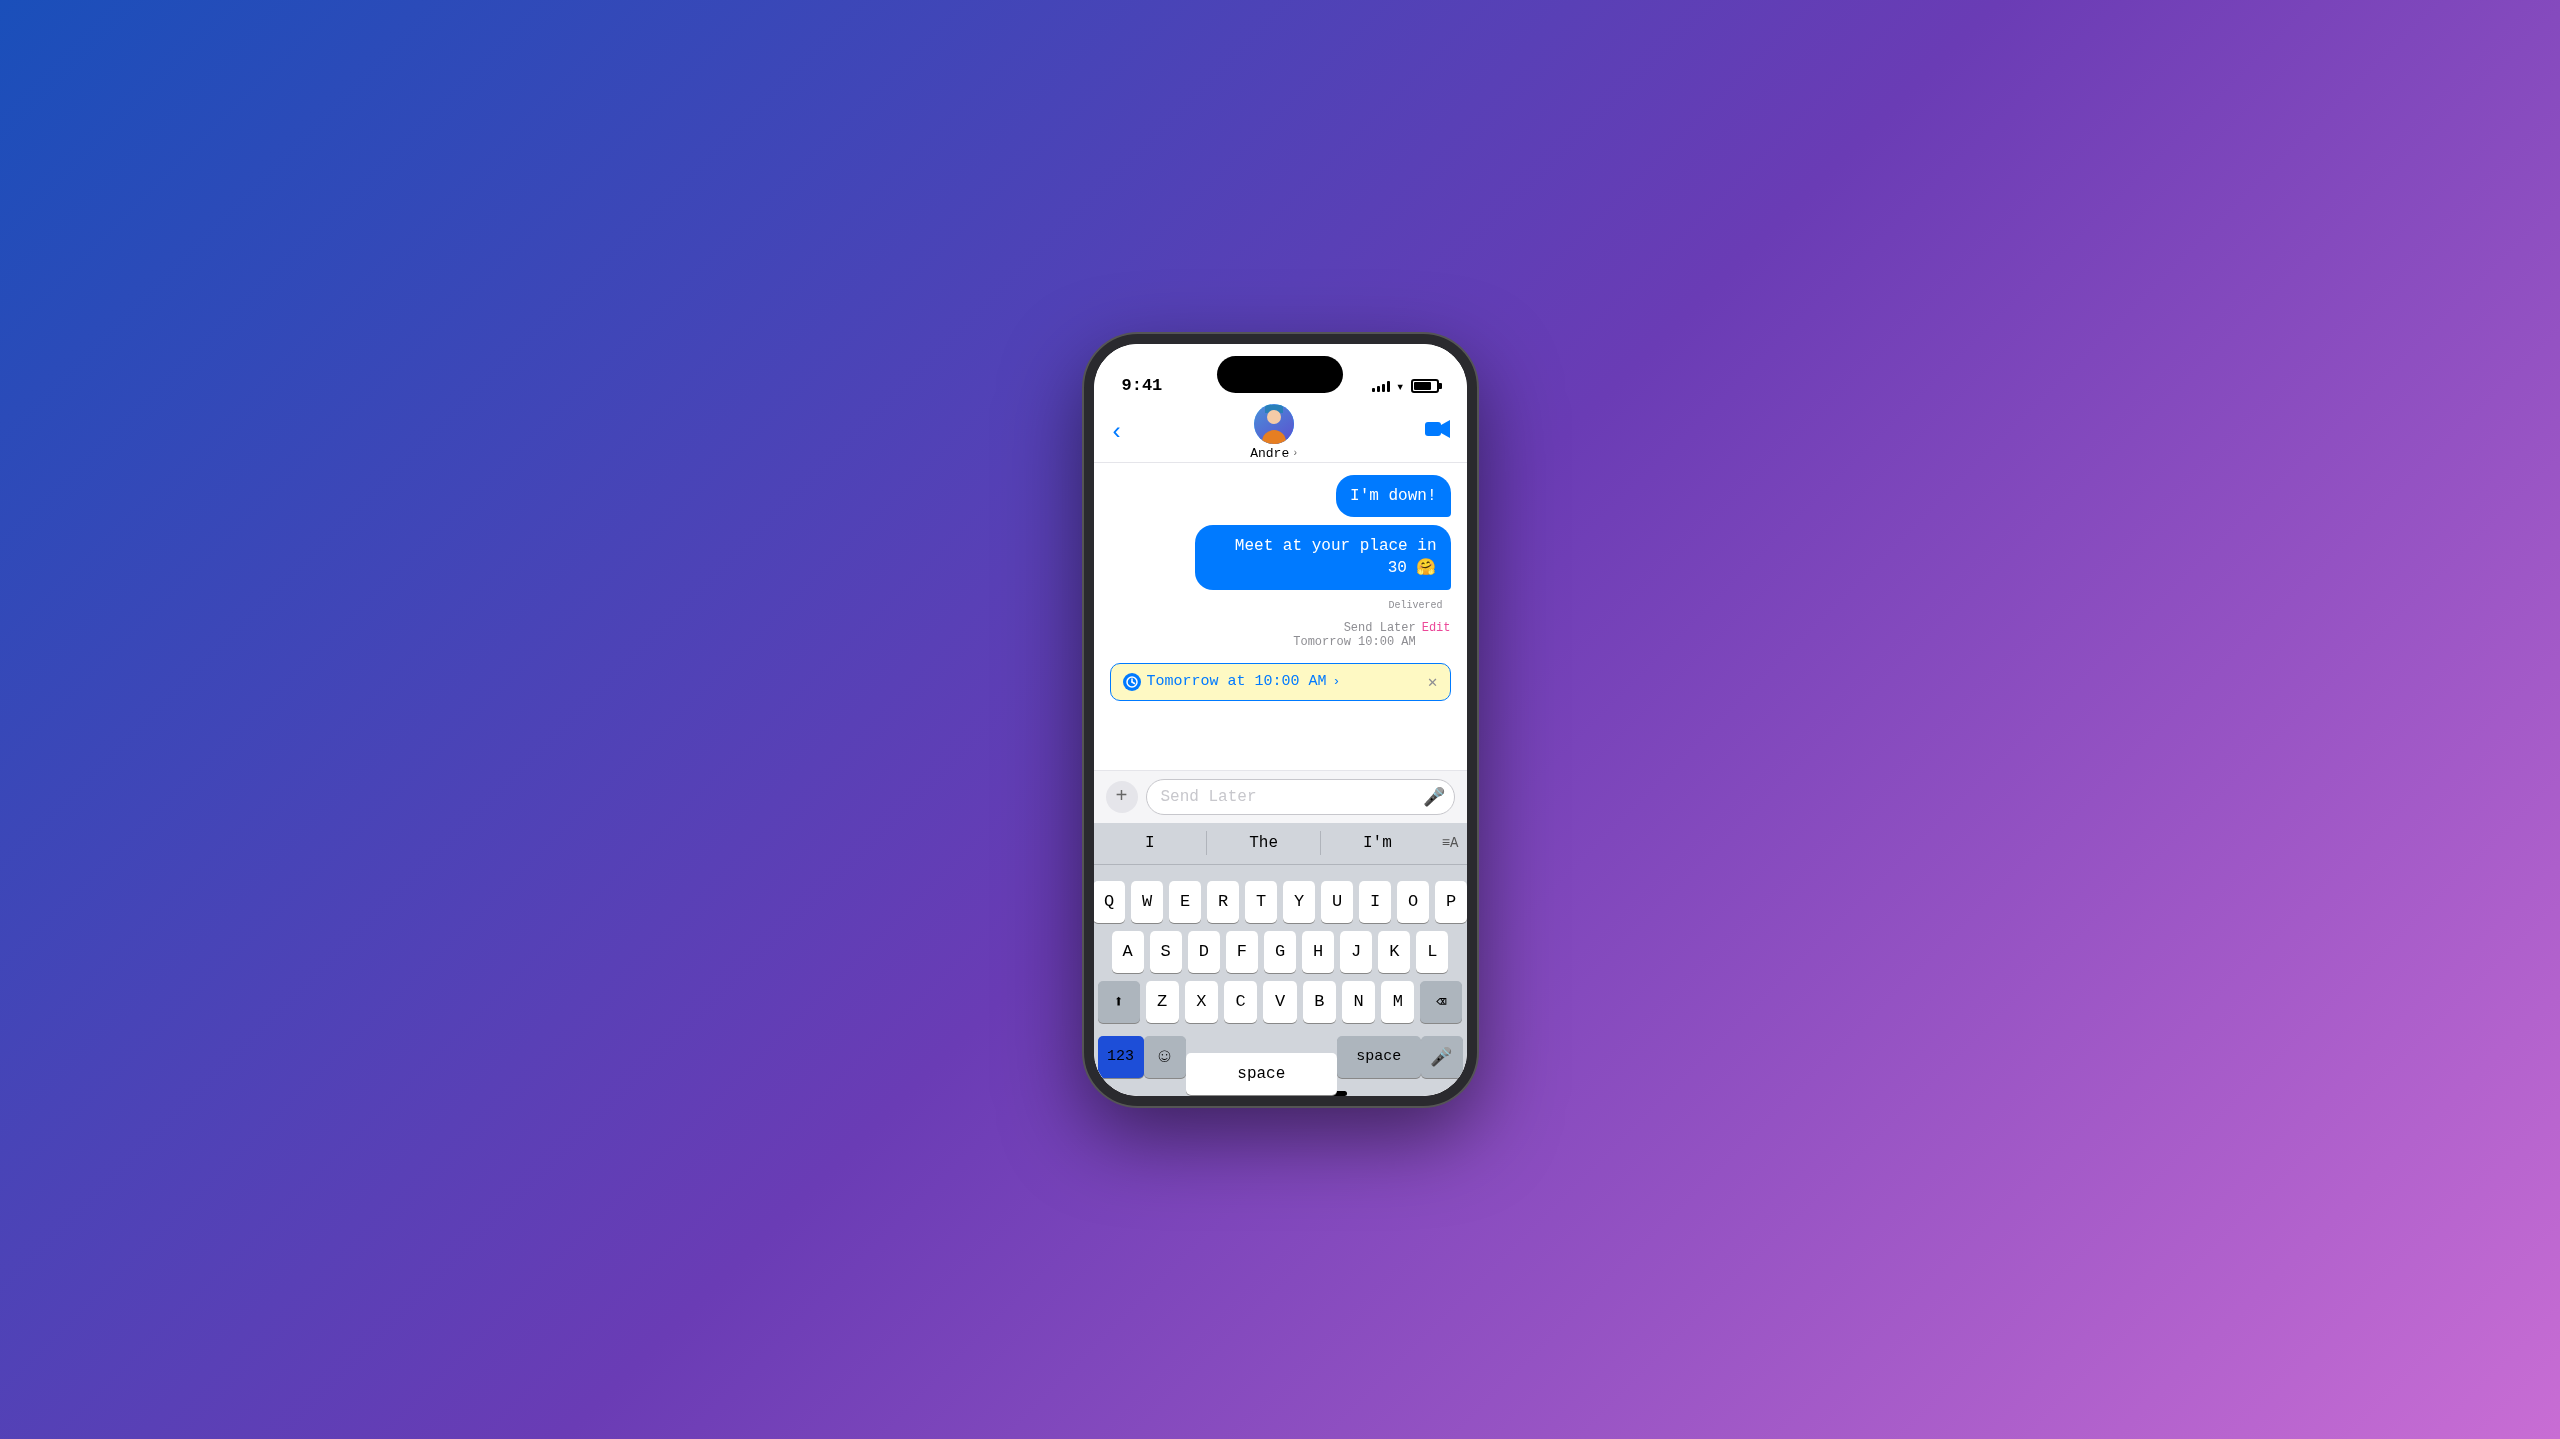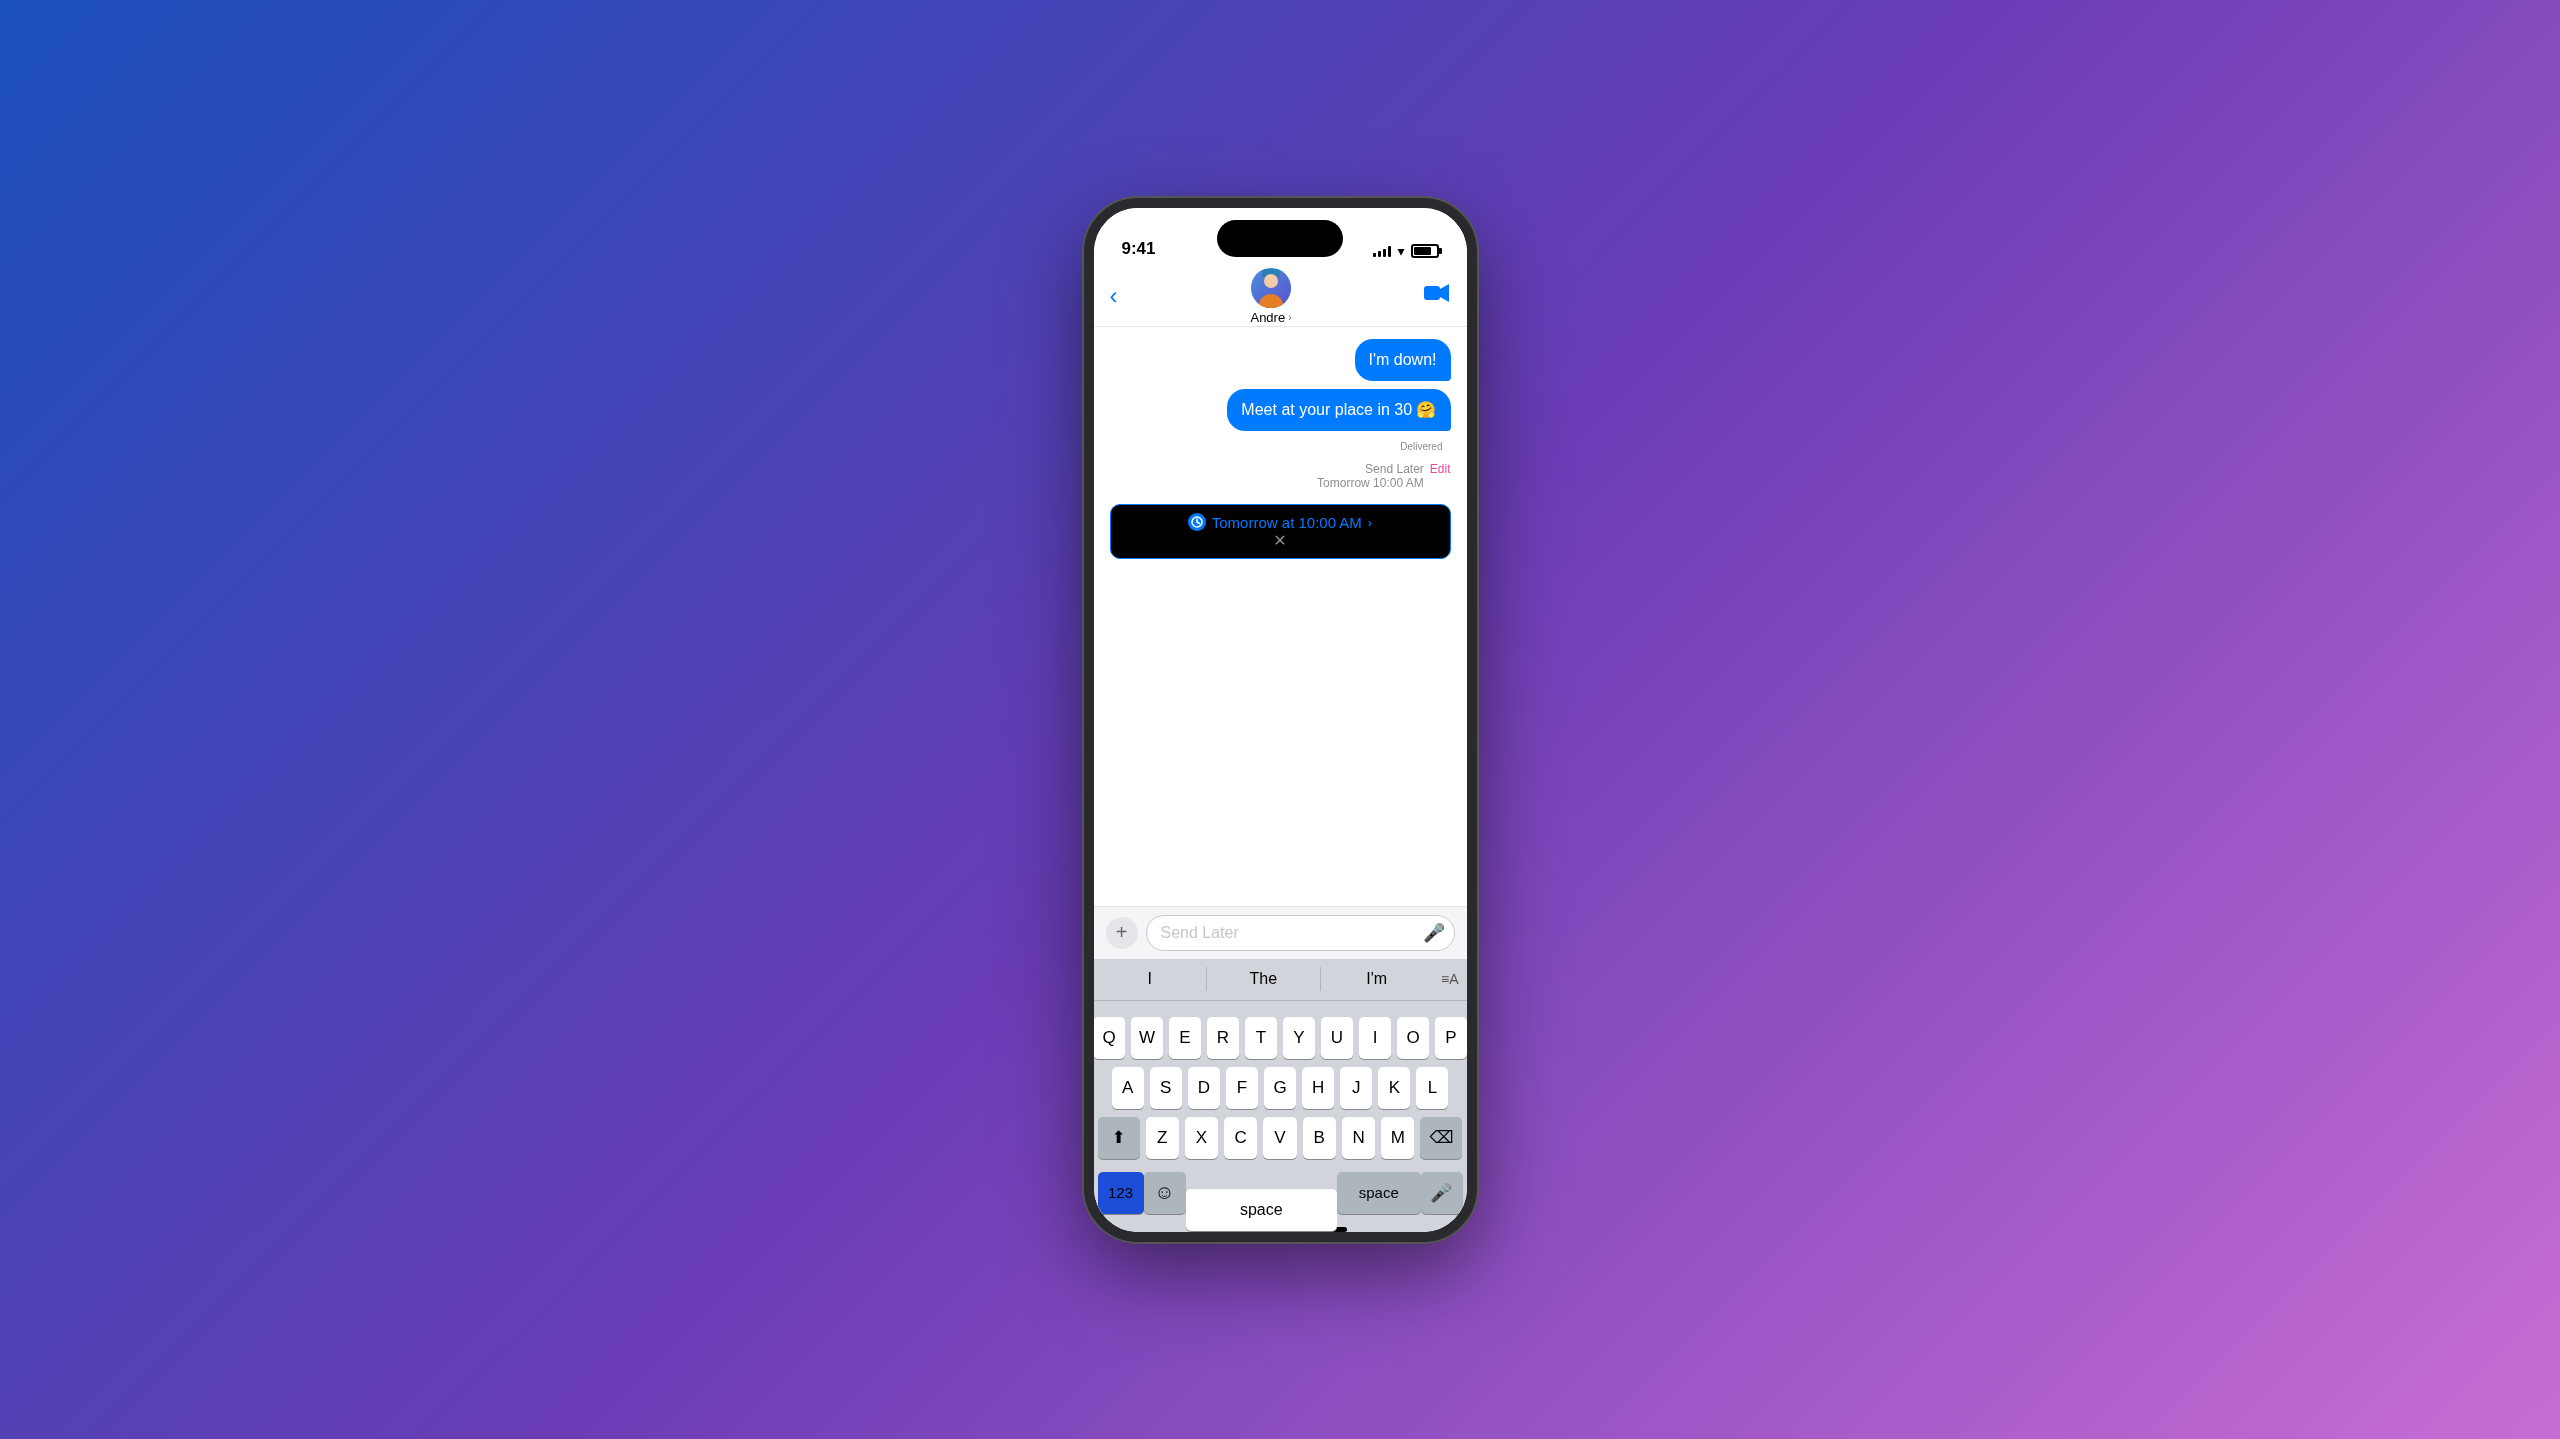--- a/index.html
+++ b/index.html
@@ -7,27 +7,28 @@
       width: 2560px;
       height: 1439px;
       background: linear-gradient(135deg, #1a4fba 0%, #6a3cb5 50%, #c86dd4 100%);
       display: flex;
       align-items: center;
       justify-content: center;
       font-family: -apple-system, 'SF Pro Display', 'Helvetica Neue', sans-serif;
     }
     .phone-frame {
       width: 393px;
-      height: 1044px;
+      height: 772px;
       background: #f5f5f7;
       border-radius: 54px;
       border: 10px solid #2a2a2e;
       position: relative;
       overflow: hidden;
       box-shadow: 0 0 0 2px #555, 0 30px 80px rgba(0,0,0,0.5);
+      font-family: Liberation Mono, monospace;
     }
     .phone-inner {
       width: 100%;
       height: 100%;
       background: #ffffff;
       border-radius: 44px;
       overflow: hidden;
       display: flex;
       flex-direction: column;
     }
@@ -256,22 +257,21 @@
     }
     
     .tomorrow-banner {
       margin: 6px 0;
       border: 1.5px solid #007aff;
       border-radius: 10px;
       display: flex;
       align-items: center;
       justify-content: space-between;
       padding: 8px 12px;
-      background: #000000;
-      flex-direction: column;
+      background: #fef9c3;
     }
     .tomorrow-left {
       display: flex;
       align-items: center;
       gap: 6px;
     }
     .clock-icon {
       width: 18px;
       height: 18px;
       background: #007aff;

